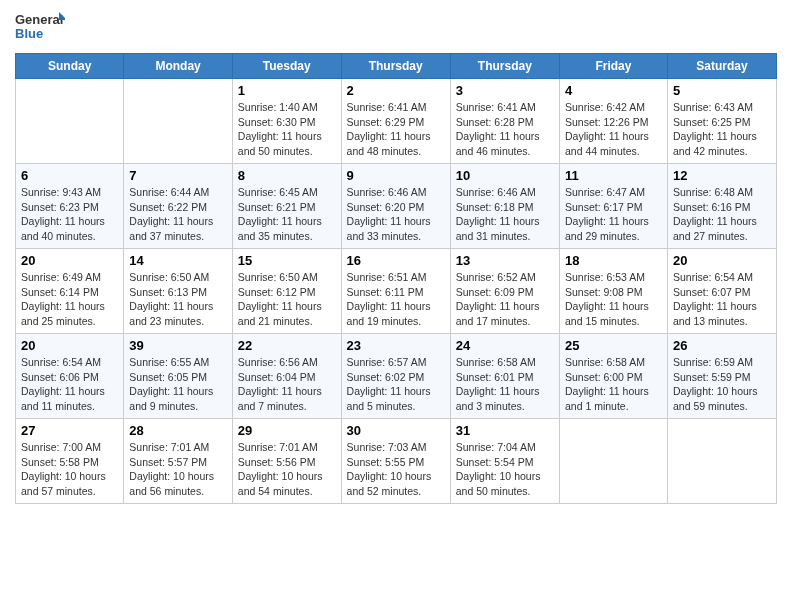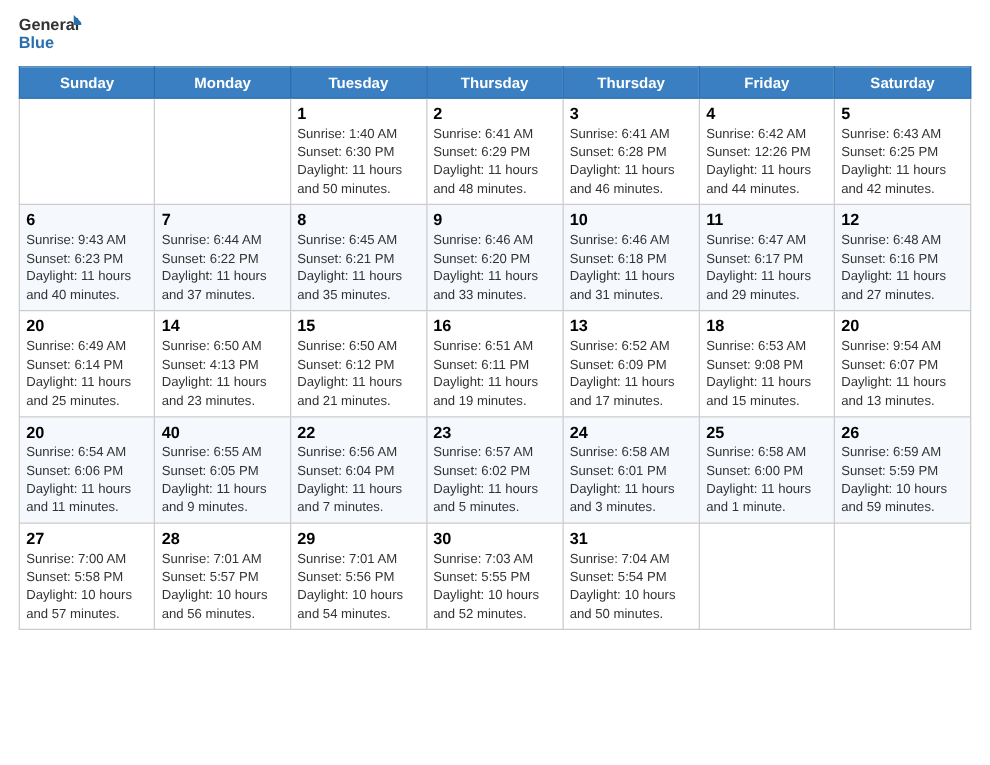--- a/index.html
+++ b/index.html
@@ -186,21 +186,21 @@
       <tr>
         <td>
           <span class="day-number">20</span>
           <div class="day-info">Sunrise: 6:49 AM
 Sunset: 6:14 PM
 Daylight: 11 hours and 25 minutes.</div>
         </td>
         <td>
           <span class="day-number">14</span>
           <div class="day-info">Sunrise: 6:50 AM
-Sunset: 4:13 PM
+Sunset: 6:13 PM
 Daylight: 11 hours and 23 minutes.</div>
         </td>
         <td>
           <span class="day-number">15</span>
           <div class="day-info">Sunrise: 6:50 AM
 Sunset: 6:12 PM
 Daylight: 11 hours and 21 minutes.</div>
         </td>
         <td>
           <span class="day-number">16</span>
@@ -215,34 +215,34 @@
 Daylight: 11 hours and 17 minutes.</div>
         </td>
         <td>
           <span class="day-number">18</span>
           <div class="day-info">Sunrise: 6:53 AM
 Sunset: 9:08 PM
 Daylight: 11 hours and 15 minutes.</div>
         </td>
         <td>
           <span class="day-number">20</span>
-          <div class="day-info">Sunrise: 9:54 AM
+          <div class="day-info">Sunrise: 6:54 AM
 Sunset: 6:07 PM
 Daylight: 11 hours and 13 minutes.</div>
         </td>
       </tr>
       <tr>
         <td>
           <span class="day-number">20</span>
           <div class="day-info">Sunrise: 6:54 AM
 Sunset: 6:06 PM
 Daylight: 11 hours and 11 minutes.</div>
         </td>
         <td>
-          <span class="day-number">40</span>
+          <span class="day-number">39</span>
           <div class="day-info">Sunrise: 6:55 AM
 Sunset: 6:05 PM
 Daylight: 11 hours and 9 minutes.</div>
         </td>
         <td>
           <span class="day-number">22</span>
           <div class="day-info">Sunrise: 6:56 AM
 Sunset: 6:04 PM
 Daylight: 11 hours and 7 minutes.</div>
         </td>

